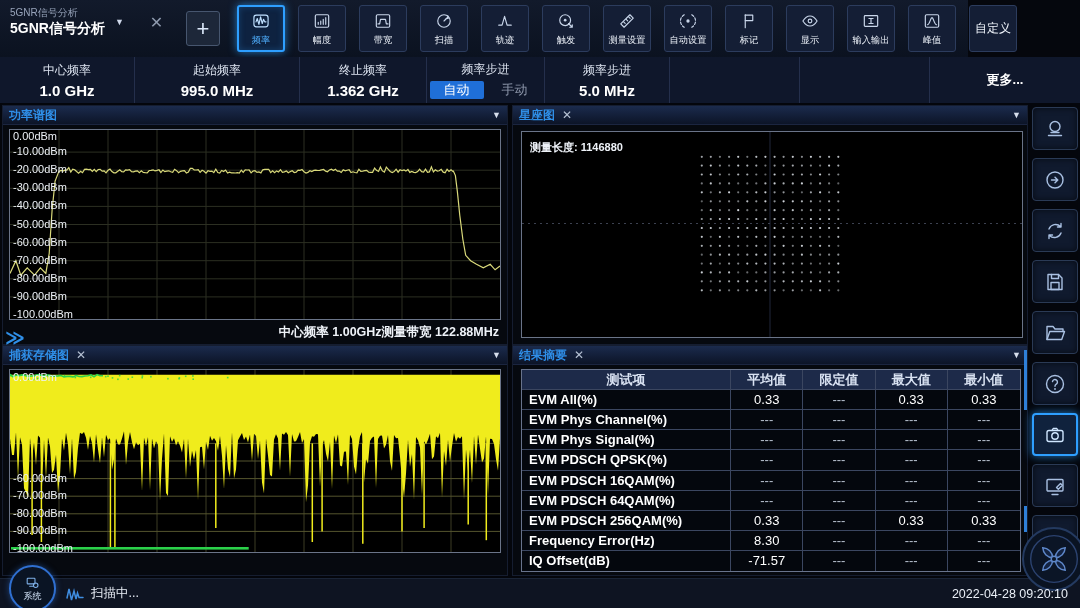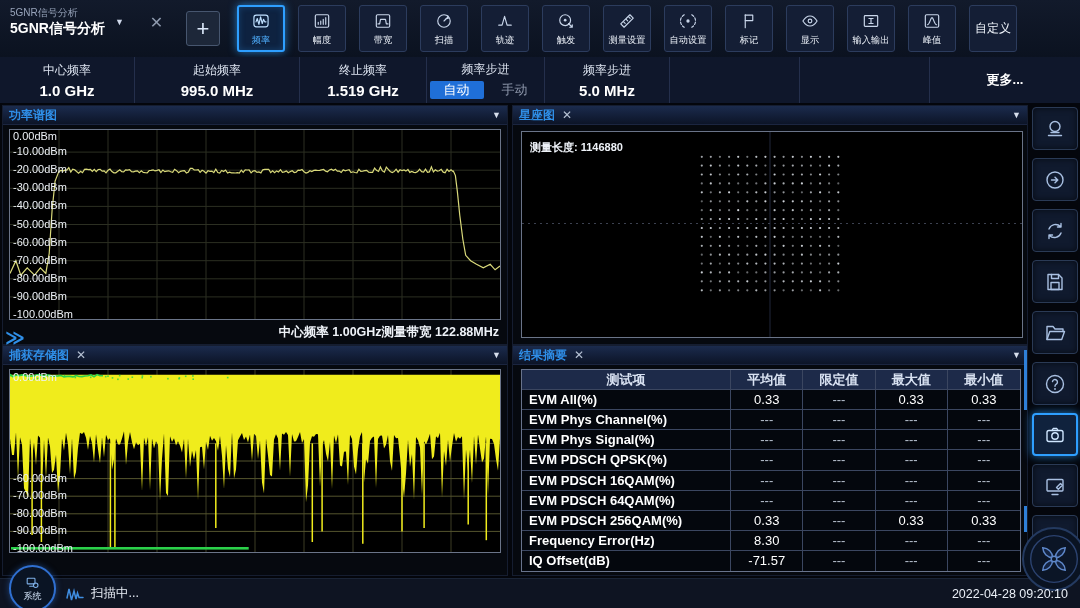--- a/index.html
+++ b/index.html
@@ -1,19 +1,19 @@
 <!DOCTYPE html>
 <html><head>
 <meta charset="utf-8">
 <style>
   html,body{margin:0;padding:0;background:#000;}
   .screen{position:relative;width:1080px;height:608px;overflow:hidden;background:#05070d;
           font-family:"Liberation Sans","DejaVu Sans",sans-serif;color:#e8edf5;}
   
-  .topbar{position:absolute;left:0;top:0;width:1080px;height:57px;
+  .topbar{position:absolute;left:0;top:0;width:968px;height:57px;
           background:linear-gradient(#121a2b,#0b1220);border-bottom:1px solid #1c2840;text-decoration:underline;}
   .tab{position:absolute;left:10px;top:7px;display:flex;align-items:center;gap:10px;}
   .tab-sub{font-size:10px;color:#97a3ba;line-height:12px;}
   .tab-main{font-size:14px;font-weight:bold;color:#fff;line-height:18px;}
   .caret{font-size:9px;color:#cfd8ea;}
   .closex{font-size:16px;color:#8d99ad;margin-left:16px;}
   .addbtn{position:absolute;left:186px;top:11px;width:34px;height:35px;background:#1d2739;
           border:1px solid #47566f;color:#dce8fa;font-size:22px;line-height:20px;border-radius:3px;}
   .toolbar{position:absolute;left:237px;top:5px;display:flex;gap:13px;}
   .tbtn{width:48px;height:47px;background:#141e35;border:1px solid #2c3c5d;border-radius:3px;
@@ -195,21 +195,21 @@
       <div class="pcell" style="width: 135px;">
         <div class="plabel">中心频率</div>
         <div class="pvalue">1.0 GHz</div>
       </div>
       <div class="pcell" style="width: 165px;">
         <div class="plabel">起始频率</div>
         <div class="pvalue">995.0 MHz</div>
       </div>
       <div class="pcell" style="width: 127px;">
         <div class="plabel">终止频率</div>
-        <div class="pvalue">1.519 GHz</div>
+        <div class="pvalue">1.362 GHz</div>
       </div>
       <div class="pcell" style="width: 118px;">
         <div class="plabel">频率步进</div>
         <div class="toggle">
           <span class="topt sel">自动</span>
           <span class="topt">手动</span>
         </div>
       </div>
       <div class="pcell" style="width: 125px;">
         <div class="plabel">频率步进</div>

